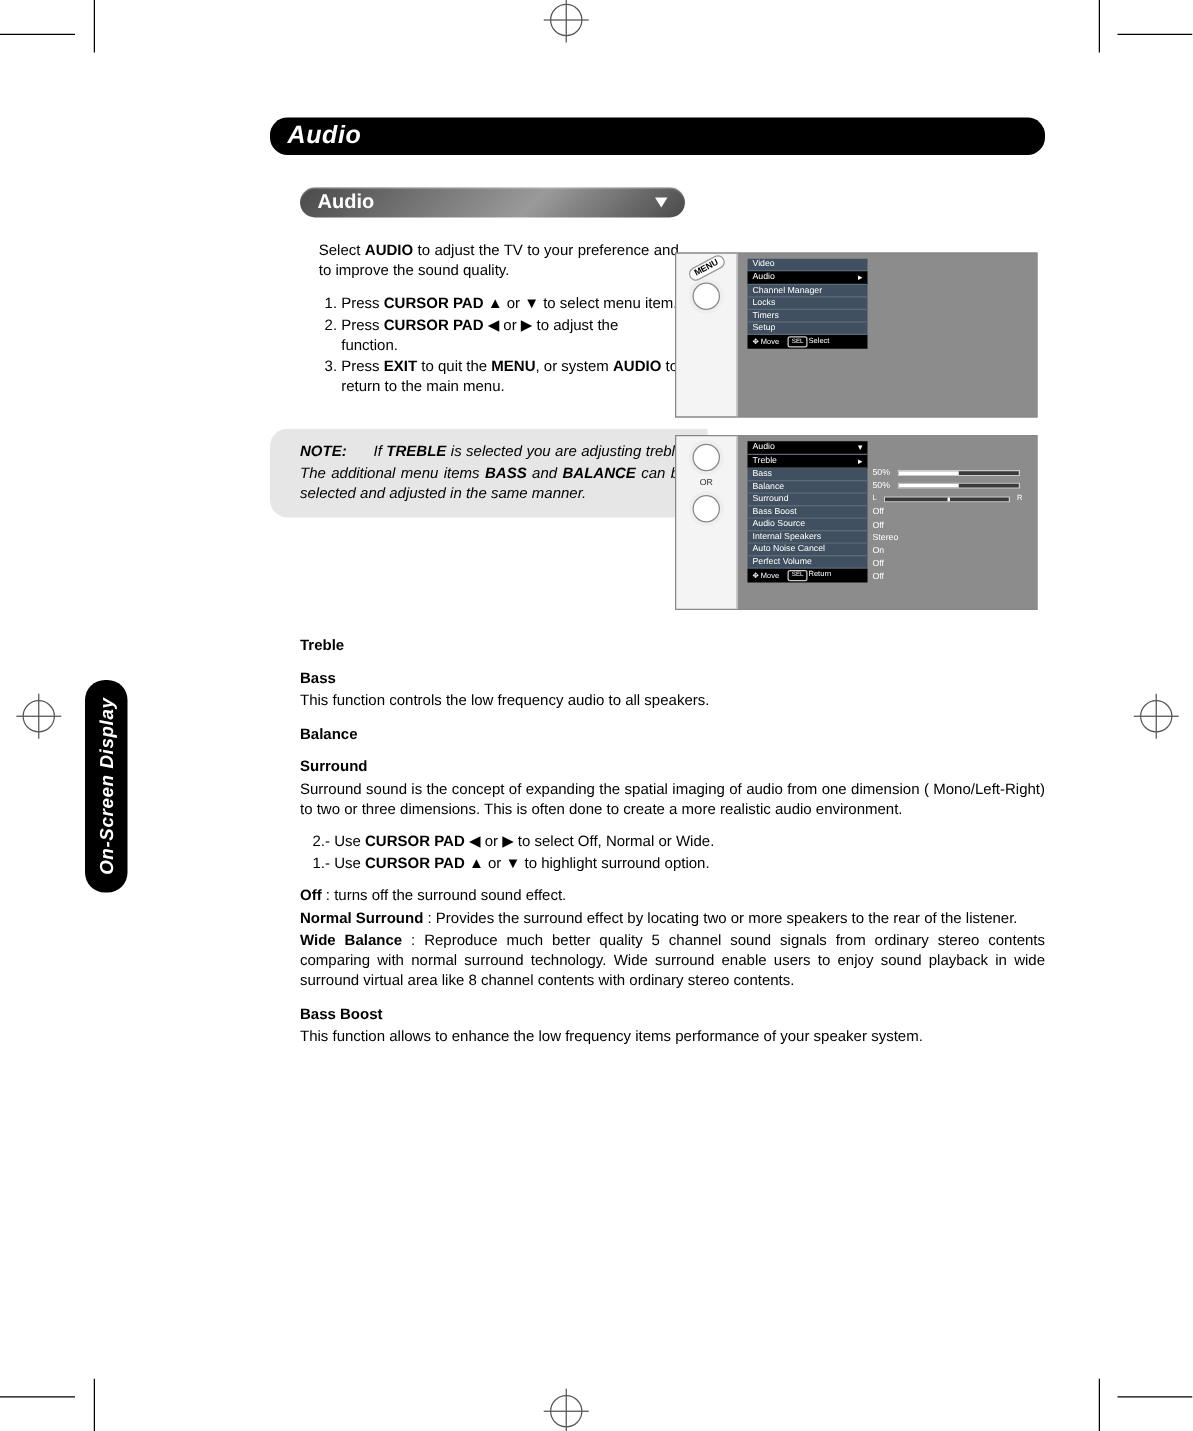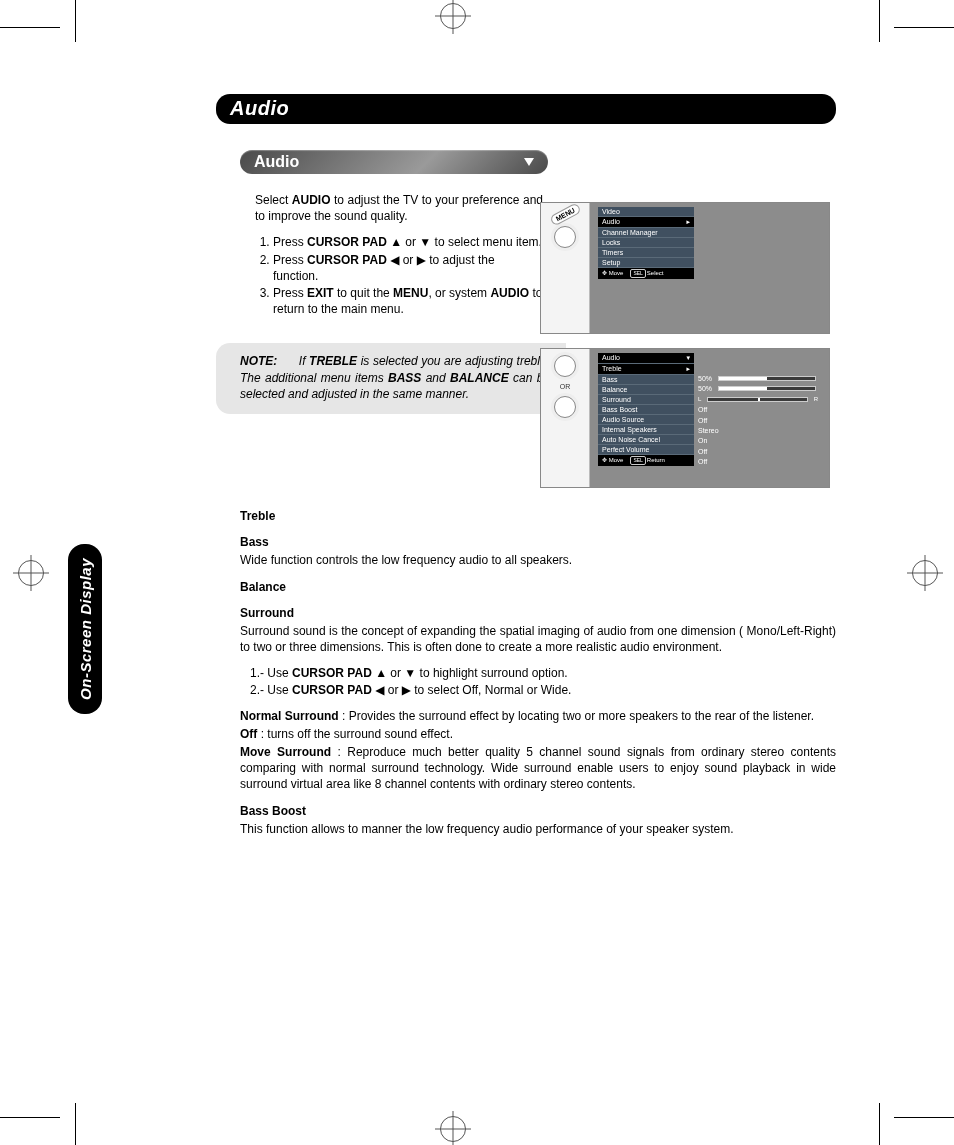--- a/index.html
+++ b/index.html
@@ -360,32 +360,32 @@
                 </div>
               </div>
           </div>
         </div>
       </div>
 
       <div class="defs">
         <h4>Treble</h4>
 
         <h4>Bass</h4>
-        <p>Wide function controls the low frequency audio to all speakers.</p>
+        <p>This function controls the low frequency audio to all speakers.</p>
 
         <h4>Balance</h4>
 
         <h4>Surround</h4>
         <p>Surround sound is the concept of expanding the spatial imaging of audio from one dimension ( Mono/Left-Right) to two or three dimensions. This is often done to create a more realistic audio environment.</p>
         <ul class="sub-ol">
+          <li data-num="2"><span>Use </span><b class="heavy">CURSOR PAD</b><span> ◀ or ▶  to select Off, Normal or Wide.</span></li>
           <li data-num="1"><span>Use </span><b class="heavy">CURSOR PAD</b><span> ▲ or ▼   to highlight surround option.</span></li>
-          <li data-num="2"><span>Use </span><b class="heavy">CURSOR PAD</b><span> ◀ or ▶  to select Off, Normal or Wide.</span></li>
         </ul>
+        <p><b class="heavy">Off</b><span> : turns off the surround sound effect.</span></p>
         <p><b class="heavy">Normal Surround</b><span> :  Provides the surround effect by locating two or more speakers to the rear of the listener.</span></p>
-        <p><b class="heavy">Off</b><span> : turns off the surround sound effect.</span></p>
-        <p><b class="heavy">Move Surround</b><span> : Reproduce much better quality 5 channel sound signals from ordinary stereo contents comparing with normal surround technology. Wide surround enable users to enjoy sound playback in wide surround virtual area like 8 channel contents with ordinary stereo contents.</span></p>
+        <p><b class="heavy">Wide Balance</b><span> : Reproduce much better quality 5 channel sound signals from ordinary stereo contents comparing with normal surround technology. Wide surround enable users to enjoy sound playback in wide surround virtual area like 8 channel contents with ordinary stereo contents.</span></p>
 
         <h4>Bass Boost</h4>
-        <p>This function allows to manner the low frequency audio performance of your speaker system.</p>
+        <p>This function allows to enhance the low frequency items performance of your speaker system.</p>
       </div>
     </div>
   </div>
 </div>
 
 </body></html>

